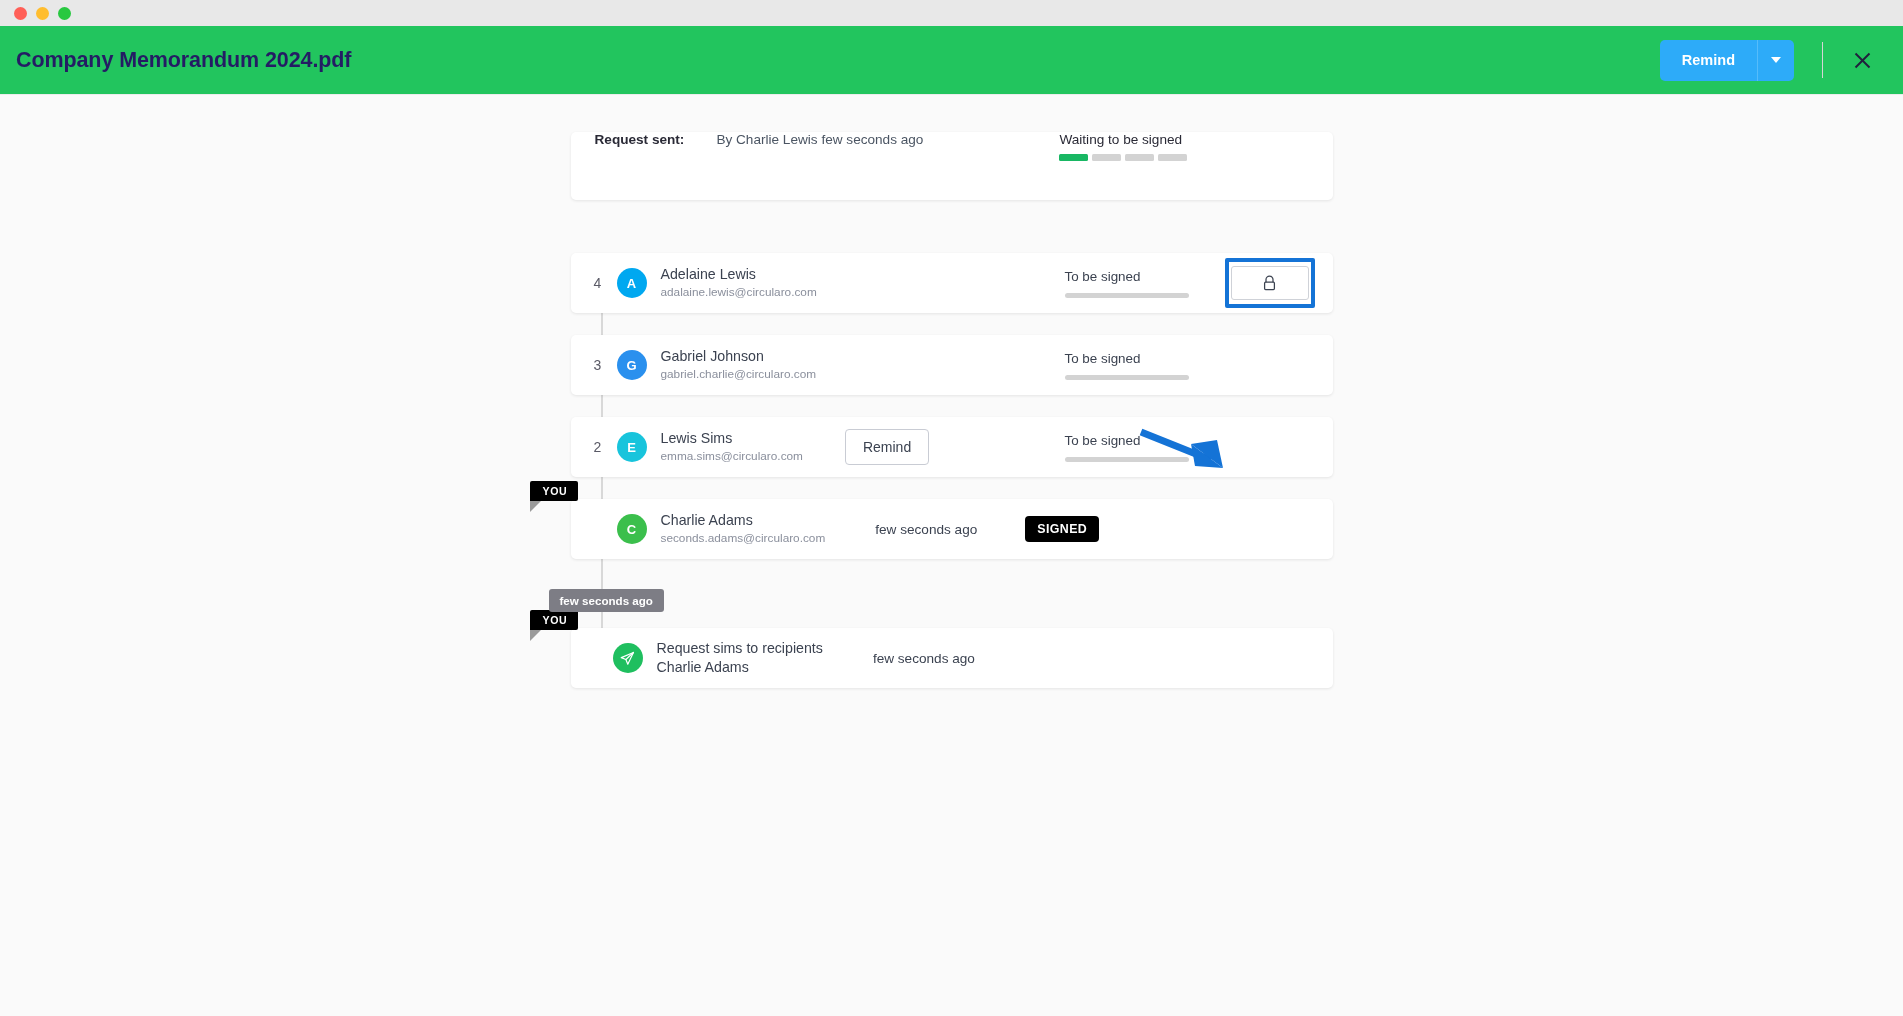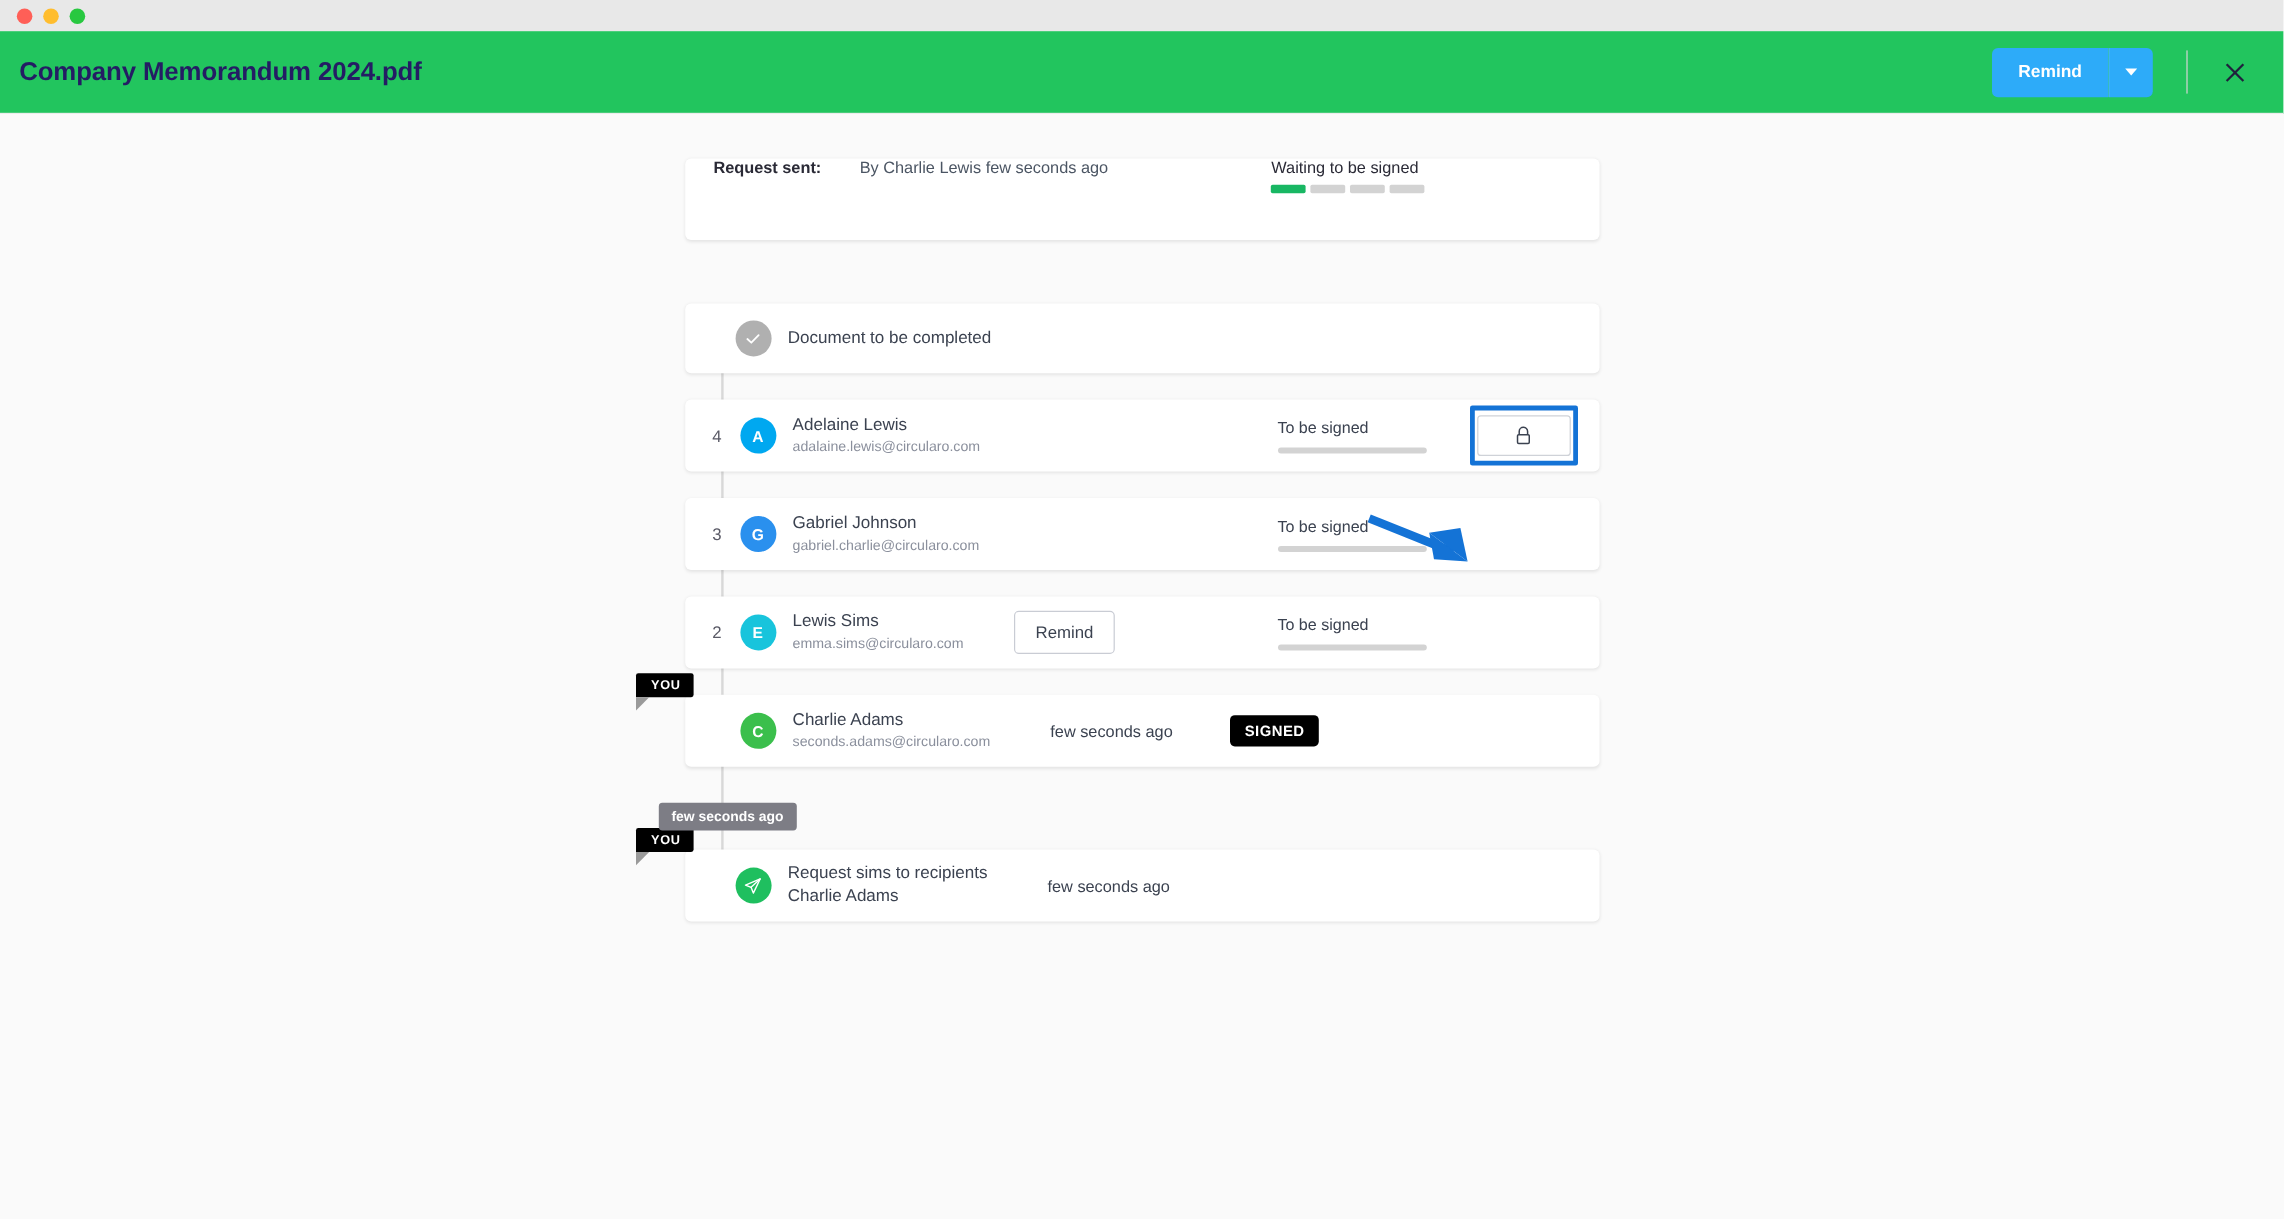--- a/index.html
+++ b/index.html
@@ -377,28 +377,20 @@
       <div class="tl-line"></div>
 
       
       <svg class="arrow-anno" viewBox="0 0 110 50">
         <path d="M2 4 L72 32" stroke="#1473d6" stroke-width="7" stroke-linecap="butt"></path>
         <path d="M84 40 L52 16 L56 38 Z" fill="#1473d6"></path>
         <path d="M84 40 L52 16 L78 12 Z" fill="#1473d6"></path>
       </svg>
 
       
-      <div class="row completed-row">
-        <div class="avatar gray-check">
-          <svg width="15" height="15" viewBox="0 0 16 16">
-            <polyline points="3,8 6.5,11.3 13,4.6" fill="none" stroke="#ffffff" stroke-width="1.6" stroke-linecap="round" stroke-linejoin="round"></polyline>
-          </svg>
-        </div>
-        <div class="single-label">Document to be completed</div>
-      </div>
 
       
       <div class="row">
         <div class="order-num">4</div>
         <div class="avatar" style="background:#00a8f0">A</div>
         <div class="who">
           <div class="who-name">Adelaine Lewis</div>
           <div class="who-mail">adalaine.lewis@circularo.com</div>
         </div>
         <div class="spacer"></div>

